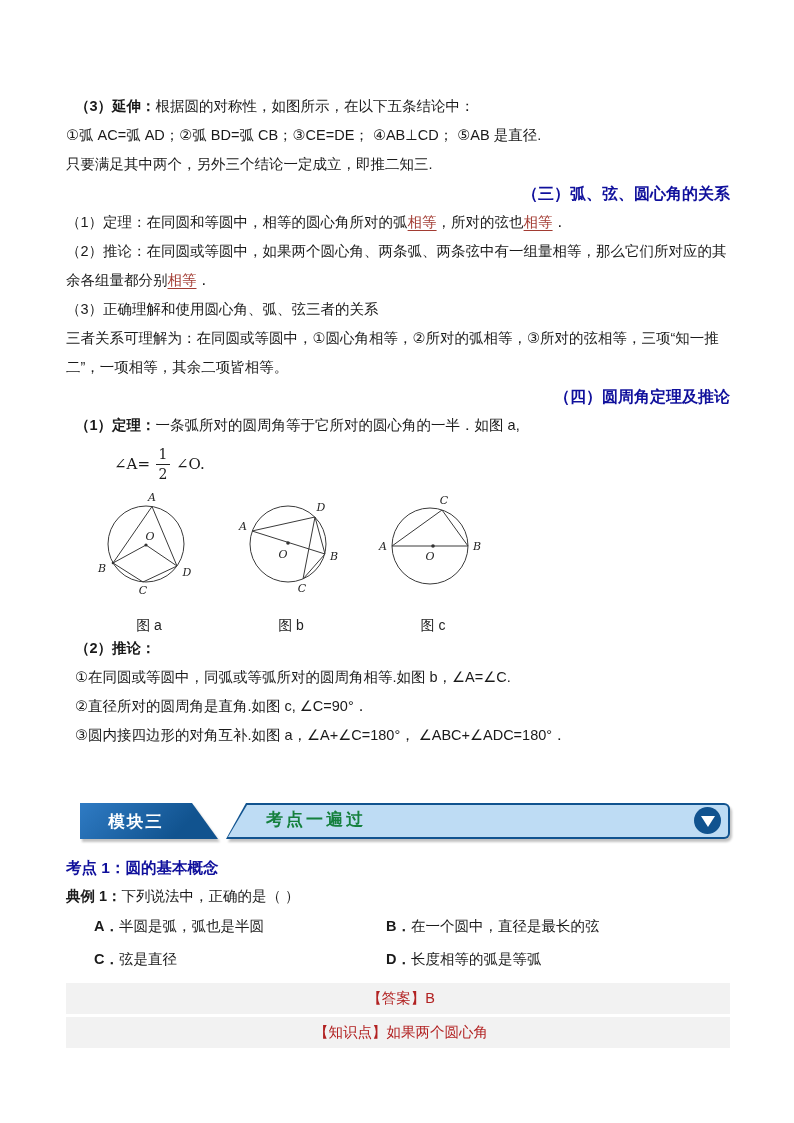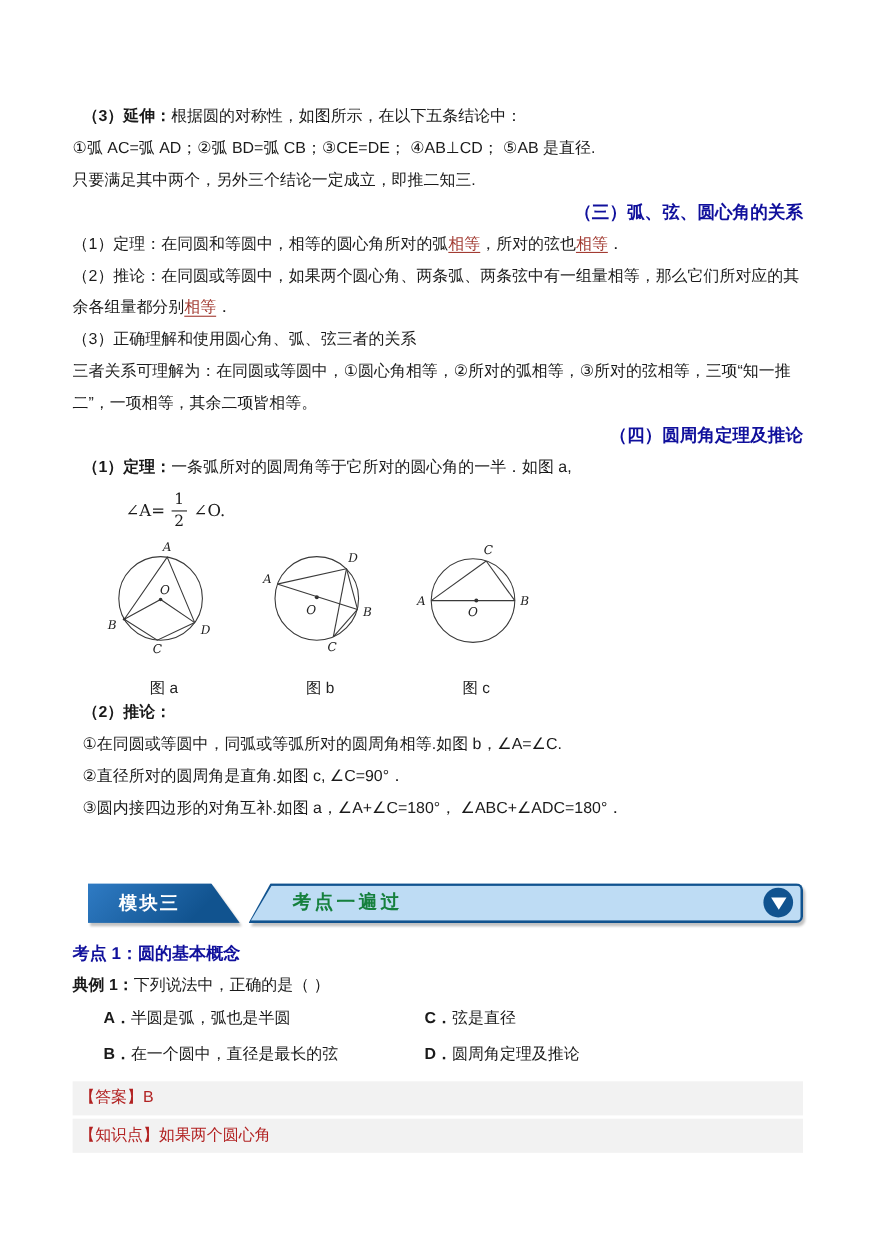--- a/index.html
+++ b/index.html
@@ -50,21 +50,21 @@
   .bar-arrow{position:absolute;right:9px;top:4px;width:27px;height:27px;border-radius:50%;
     background:#11538f;display:flex;align-items:center;justify-content:center;}
   .bar-arrow .tri{width:0;height:0;border-left:7px solid transparent;
     border-right:7px solid transparent;border-top:11px solid #ffffff;margin-top:2px;}
   
   h3.kaodian{margin:14px 0 0 0;font-size:15.5px;line-height:29px;font-weight:bold;color:#10109c;}
   .optgrid{display:grid;grid-template-columns:292px 1fr;row-gap:3px;
     padding-left:28px;margin-top:0px;}
   .optgrid p{line-height:30px;}
   .ansrow{background:#f2f2f2;margin-top:9px;line-height:31px;font-size:14.5px;
-    color:#b22222;padding-left:6px;}
+    color:#b22222;padding-left:6px;text-align:center;}
   .ansrow + .ansrow{margin-top:3px;}
 </style>
 </head>
 <body>
 
 <div class="page">
 
   <p class="indent"><b class="lbl">（3）延伸：</b><span>根据圆的对称性，如图所示，在以下五条结论中：</span></p>
 
   <p>①弧 AC=弧 AD；②弧 BD=弧 CB；③CE=DE； ④AB⊥CD； ⑤AB 是直径.</p>
@@ -168,22 +168,22 @@
       </div>
     </div>
   </div>
 
   <h3 class="kaodian">考点 1：圆的基本概念</h3>
 
   <p><b class="lbl">典例 1：</b><span>下列说法中，正确的是（  ）</span></p>
 
   <div class="optgrid">
     <p><b class="lbl">A．</b><span>半圆是弧，弧也是半圆</span></p>
+    <p><b class="lbl">B．</b><span>在一个圆中，直径是最长的弦</span></p>
     <p><b class="lbl">C．</b><span>弦是直径</span></p>
-    <p><b class="lbl">B．</b><span>在一个圆中，直径是最长的弦</span></p>
-    <p><b class="lbl">D．</b><span>圆周角定理及推论</span></p>
+    <p><b class="lbl">D．</b><span>长度相等的弧是等弧</span></p>
   </div>
 
   <div class="ansrow"><span>【答案】</span><span>B</span></div>
 
   <div class="ansrow"><span>【知识点】</span><span>如果两个圆心角</span></div>
 
 </div>
 
 </body></html>

